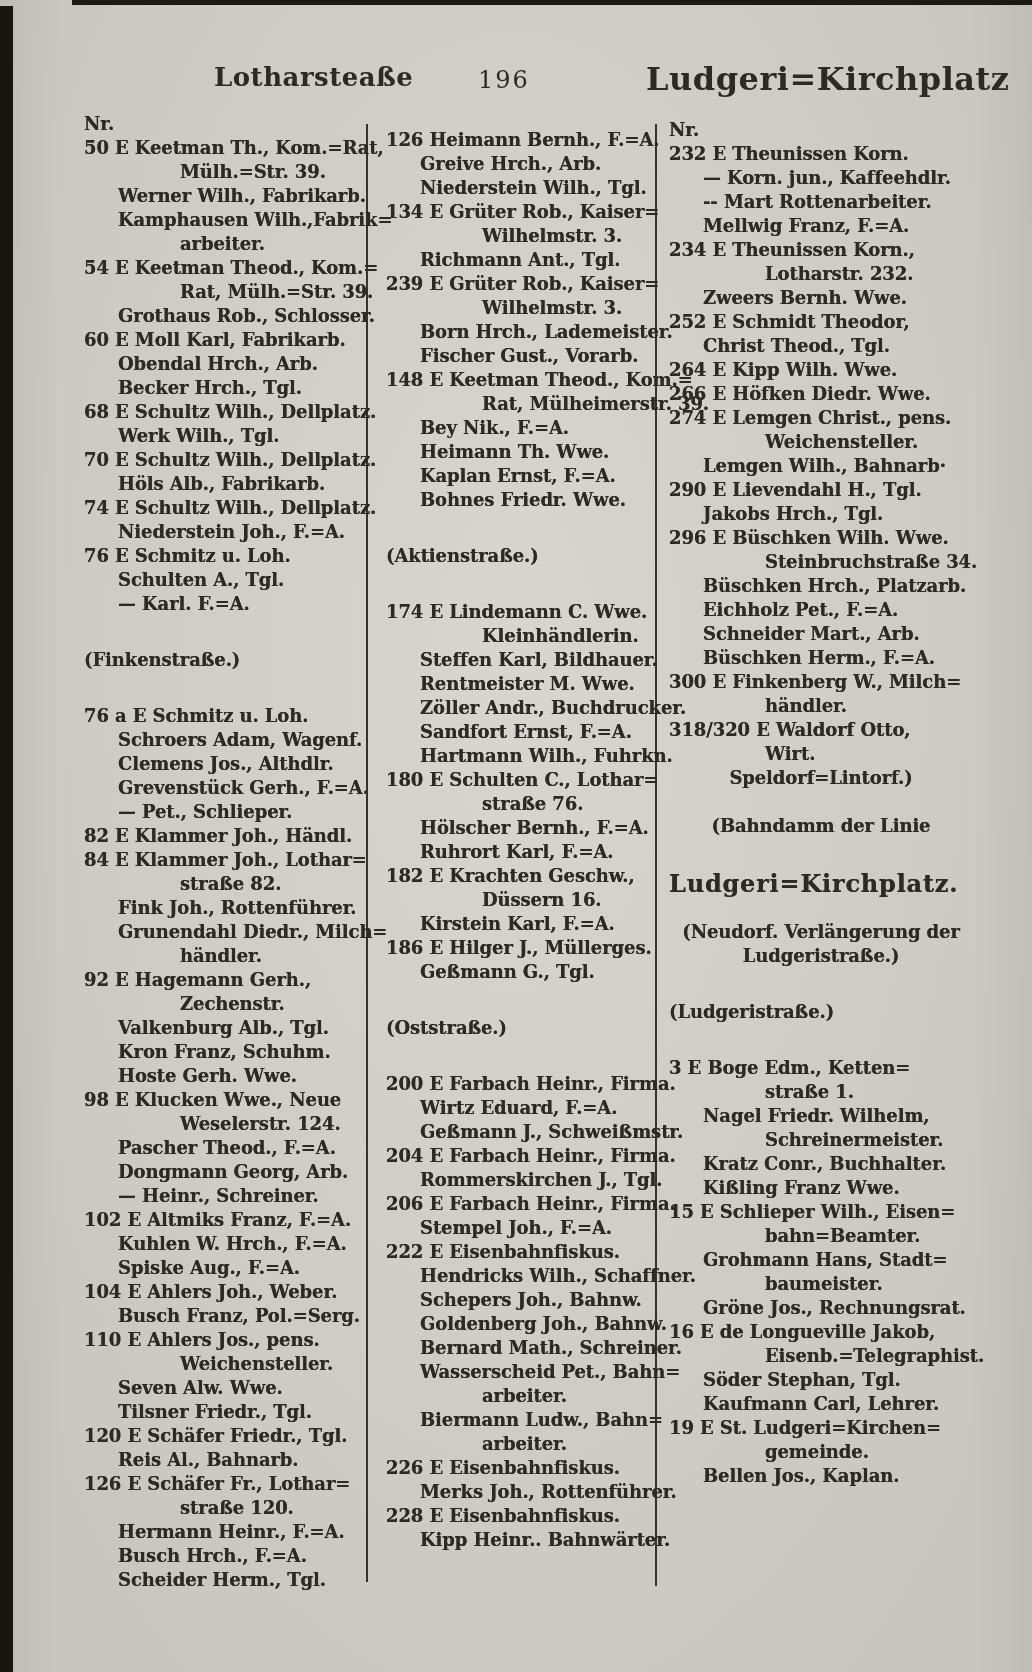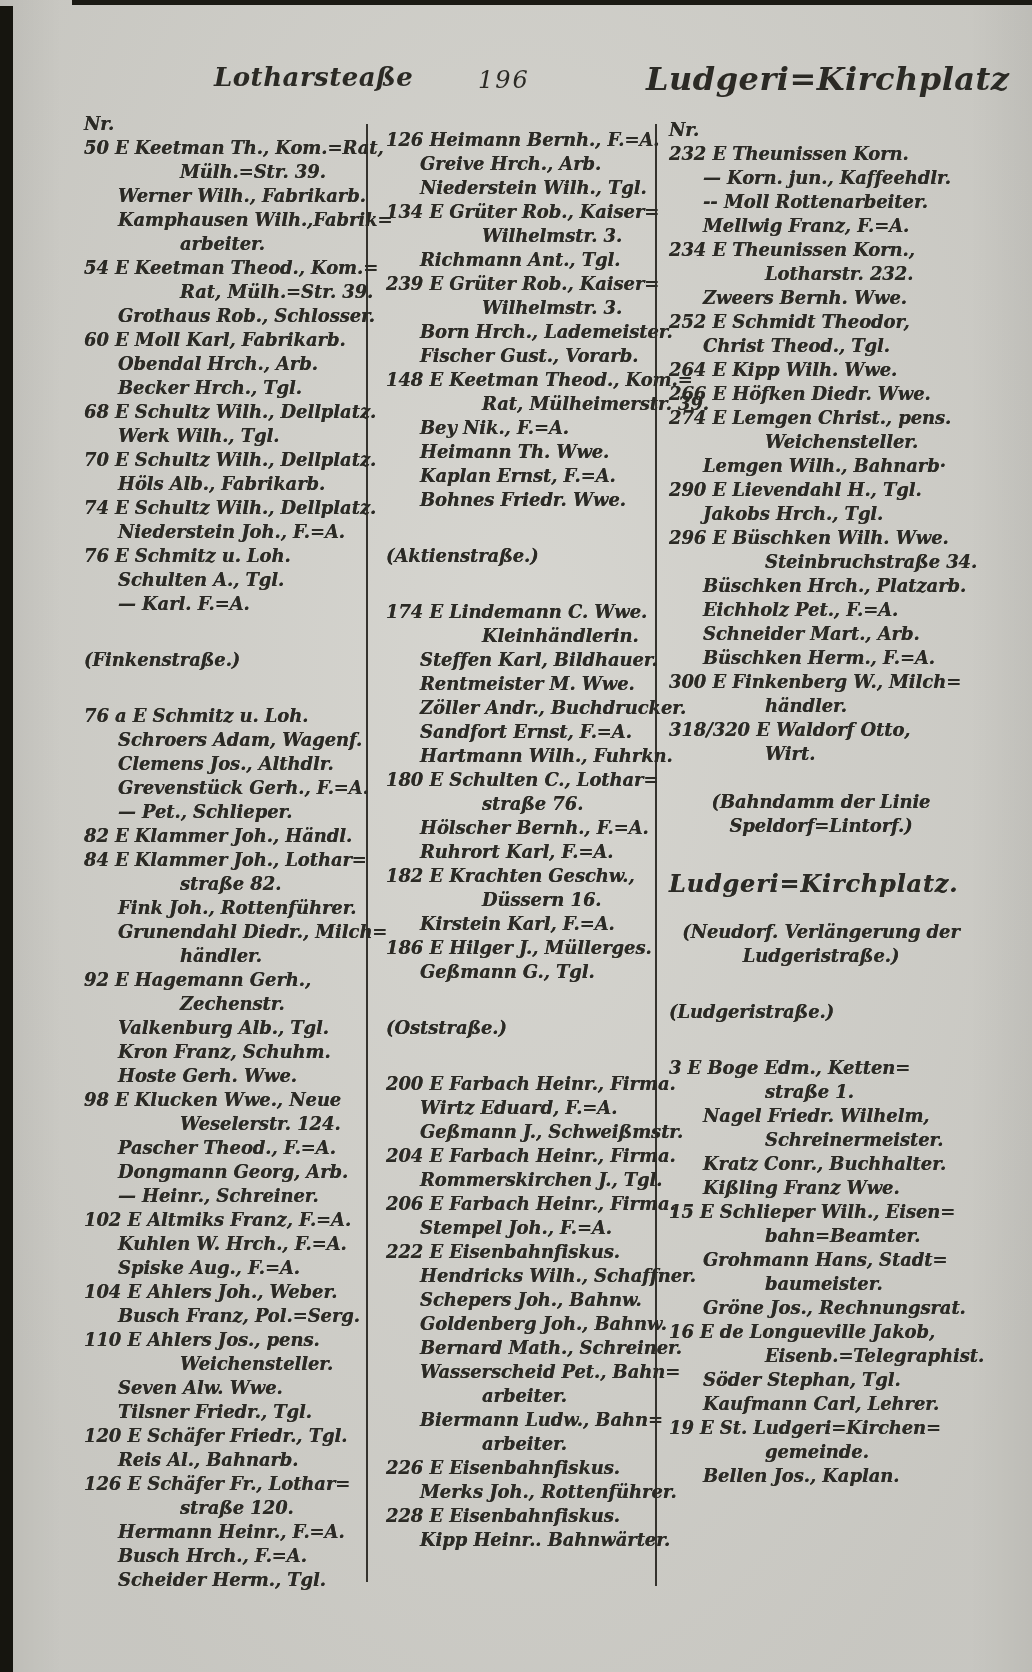--- a/index.html
+++ b/index.html
@@ -9,21 +9,20 @@
     font-family:"DejaVu Serif","Liberation Serif",serif;
     overflow:hidden;position:relative;
   }
   .page{
     position:absolute;inset:0;
     background:
       radial-gradient(ellipse at 50% 40%, rgba(255,255,255,0.10), rgba(0,0,0,0.05) 85%),
       linear-gradient(90deg, rgba(0,0,0,0.06), rgba(0,0,0,0) 6%, rgba(0,0,0,0) 94%, rgba(0,0,0,0.05)),
       #d2d1cb;
     color:#2b2a25;
-    font-style:italic;
   }
   .edge-left{position:absolute;left:0;top:6px;width:13px;height:1666px;background:#16150f;}
   .edge-top{position:absolute;left:72px;top:0;right:0;height:5px;background:#1b1a14;}
   .hdr{position:absolute;font-weight:700;letter-spacing:0.5px;white-space:nowrap;}
   .hdr-left{left:214px;top:62px;font-size:26px;}
   .hdr-num{left:478px;top:66px;font-size:24px;font-weight:400;letter-spacing:2px;}
   .hdr-right{left:646px;top:60px;font-size:32px;}
   .rule{position:absolute;width:2px;background:#35332e;}
   .rule1{left:366px;top:124px;height:1458px;}
   .rule2{left:655px;top:124px;height:1462px;}
@@ -169,21 +168,21 @@
       <div class="ln w">arbeiter.</div>
       <div class="ln n">226 E Eisenbahnfiskus.</div>
       <div class="ln r">Merks Joh., Rottenführer.</div>
       <div class="ln n">228 E Eisenbahnfiskus.</div>
       <div class="ln r">Kipp Heinr.. Bahnwärter.</div>
     </div>
   <div class="col col3">
       <div class="ln nr">Nr.</div>
       <div class="ln n">232 E Theunissen Korn.</div>
       <div class="ln r">— Korn. jun., Kaffeehdlr.</div>
-      <div class="ln r">-- Moll Rottenarbeiter.</div>
+      <div class="ln r">-- Mart Rottenarbeiter.</div>
       <div class="ln r">Mellwig Franz, F.=A.</div>
       <div class="ln n">234 E Theunissen Korn.,</div>
       <div class="ln w">Lotharstr. 232.</div>
       <div class="ln r">Zweers Bernh. Wwe.</div>
       <div class="ln n">252 E Schmidt Theodor,</div>
       <div class="ln r">Christ Theod., Tgl.</div>
       <div class="ln n">264 E Kipp Wilh. Wwe.</div>
       <div class="ln n">266 E Höfken Diedr. Wwe.</div>
       <div class="ln n">274 E Lemgen Christ., pens.</div>
       <div class="ln w">Weichensteller.</div>
@@ -193,22 +192,22 @@
       <div class="ln n">296 E Büschken Wilh. Wwe.</div>
       <div class="ln w">Steinbruchstraße 34.</div>
       <div class="ln r">Büschken Hrch., Platzarb.</div>
       <div class="ln r">Eichholz Pet., F.=A.</div>
       <div class="ln r">Schneider Mart., Arb.</div>
       <div class="ln r">Büschken Herm., F.=A.</div>
       <div class="ln n">300 E Finkenberg W., Milch=</div>
       <div class="ln w">händler.</div>
       <div class="ln n">318/320 E Waldorf Otto,</div>
       <div class="ln w">Wirt.</div>
+      <div class="ln h2">Speldorf=Lintorf.)</div>
       <div class="ln h1">(Bahndamm der Linie</div>
-      <div class="ln h2">Speldorf=Lintorf.)</div>
       <div class="ln t">Ludgeri=Kirchplatz.</div>
       <div class="ln h1">(Neudorf. Verlängerung der</div>
       <div class="ln h2">Ludgeristraße.)</div>
       <div class="ln h">(Ludgeristraße.)</div>
       <div class="ln n">3 E Boge Edm., Ketten=</div>
       <div class="ln w">straße 1.</div>
       <div class="ln r">Nagel Friedr. Wilhelm,</div>
       <div class="ln w">Schreinermeister.</div>
       <div class="ln r">Kratz Conr., Buchhalter.</div>
       <div class="ln r">Kißling Franz Wwe.</div>

